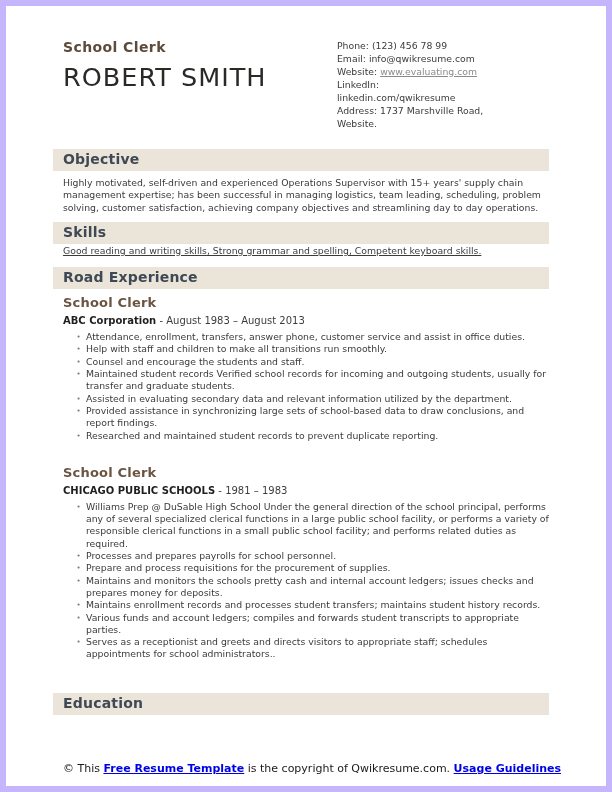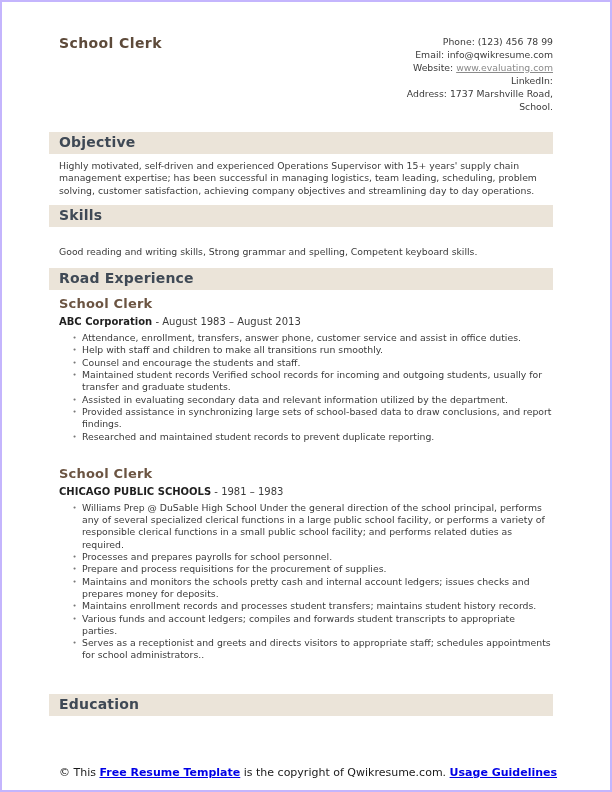--- a/index.html
+++ b/index.html
@@ -5,60 +5,60 @@
   * { box-sizing: border-box; }
   html, body { margin: 0; padding: 0; background: #ffffff; }
   .page {
     position: relative;
     width: 612px; height: 792px;
     margin: 0 auto;
     background: #ffffff;
     font-family: "DejaVu Sans", "Liberation Sans", sans-serif;
     color: #3b3b3b;
     overflow: hidden;
-    border: 2px solid #c4b5fd;
+    border: 6px solid #c4b5fd;
   }
   .header {
     display: flex;
     justify-content: space-between;
     align-items: flex-start;
     padding: 33px 57px 0 57px;
   }
   .role {
     font-size: 14px; font-weight: bold;
     color: #5d4a3a; letter-spacing: 0.4px;
   }
   .name {
     margin: 7px 0 0 0;
     font-size: 25.5px; font-weight: 400;
     color: #2b2926; letter-spacing: 1px;
   }
   .contact {
-    width: 212px; text-align: right;
+    width: 212px; 
     font-size: 9.3px; line-height: 13px; color: #3b3b3b;
   }
   .weblink { color: #8a8a8a; text-decoration: underline; cursor: pointer; }
   .main { padding: 0 57px; }
   .sec-heading {
     margin: 0 0 0 -10px;
     padding: 3px 10px 4px 10px;
     background: #ebe4d9;
     color: #3f4955;
     font-size: 14px; font-weight: bold; line-height: 15px;
     letter-spacing: 0.2px;
   }
   .mt-objective { margin-top: 19px; }
   .mt-skills { margin-top: 8px; }
   .mt-work { margin-top: 10px; }
   .mt-education { margin-top: 32px; }
   .para {
     margin: 6px 0 0 0;
     font-size: 9.3px; line-height: 12.3px; color: #3b3b3b;
   }
-  .para-skills { margin-top: 19px; }
+  .para-skills { margin-top: 1px; text-decoration: underline; }
   .job { margin-top: 5px; }
   .job + .job { margin-top: 22px; }
   .job-title {
     margin: 0; font-size: 13px; font-weight: bold;
     color: #6b5442; line-height: 17px; letter-spacing: 0.2px;
   }
   .job-meta {
     margin: 3px 0 0 0; font-size: 10px; line-height: 13px; color: #3b3b3b;
   }
   .job-meta strong { color: #1f1f1f; }
@@ -84,28 +84,30 @@
   }
 </style>
 </head>
 <body>
 
 <div class="page">
 
   <header class="header">
     <div class="ident">
       <div class="role">School Clerk</div>
+      <h1 class="name">ROBERT SMITH</h1>
     </div>
     <div class="contact">
       <div class="cline">Phone: (123) 456 78 99</div>
       <div class="cline">Email: info@qwikresume.com</div>
       <div class="cline"><span>Website: </span><a class="weblink" href="#">www.evaluating.com</a></div>
       <div class="cline">LinkedIn:</div>
+      <div class="cline">linkedin.com/qwikresume</div>
       <div class="cline">Address: 1737 Marshville Road,</div>
-      <div class="cline">School.</div>
+      <div class="cline">Website.</div>
     </div>
   </header>
 
   <div class="main">
 
     <h2 class="sec-heading mt-objective">Objective</h2>
     <p class="para">Highly motivated, self-driven and experienced Operations Supervisor with 15+ years' supply chain management expertise; has been successful in managing logistics, team leading, scheduling, problem solving, customer satisfaction, achieving company objectives and streamlining day to day operations.</p>
 
     <h2 class="sec-heading mt-skills">Skills</h2>
     <p class="para para-skills">Good reading and writing skills, Strong grammar and spelling, Competent keyboard skills.</p>

